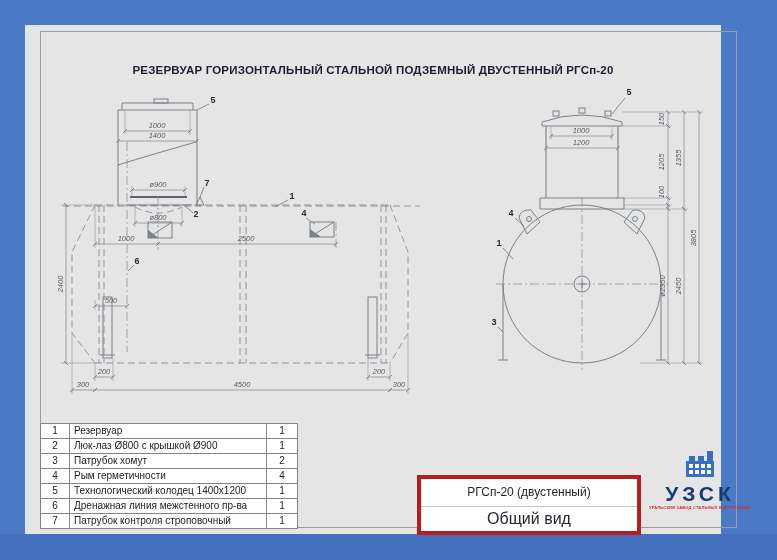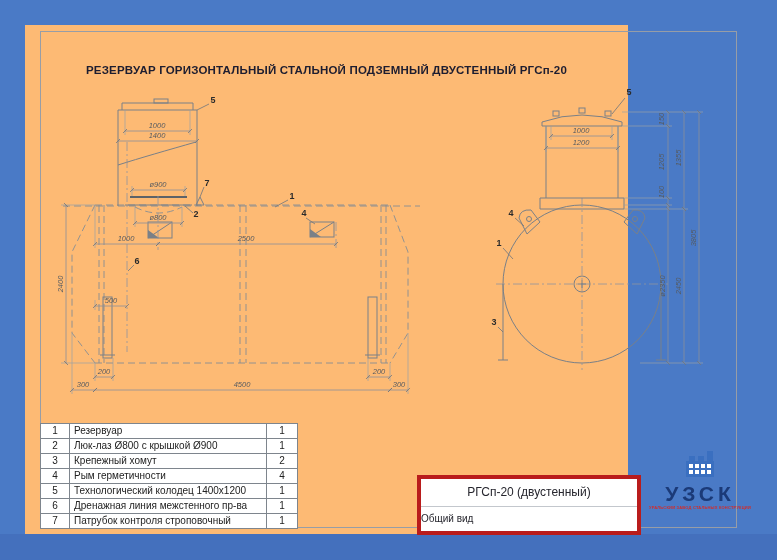--- a/index.html
+++ b/index.html
@@ -1,38 +1,38 @@
 <!DOCTYPE html>
 <html><head>
 <meta charset="utf-8">
 <style>
   html,body{margin:0;padding:0}
   body{width:777px;height:560px;background:#4a7ac6;font-family:"Liberation Sans",sans-serif;position:relative;overflow:hidden}
   .bottom-strip{position:absolute;left:0;top:534px;width:777px;height:26px;background:#4470bd}
-  .sheet{position:absolute;left:25px;top:25px;width:603px;height:509px;background:#fdba74}
+  .sheet{position:absolute;left:25px;top:25px;width:696px;height:509px;background:#e5e5e5}
   .frame{position:absolute;left:15px;top:6px;width:695px;height:495px;border:1px solid #979da6}
   .dtitle{position:absolute;top:39px;left:0;width:100%;text-align:center;font-size:11.5px;font-weight:700;color:#1d1d30;letter-spacing:.2px}
   svg.draw{position:absolute;left:0;top:0}
   .sld{stroke:#7a8087;fill:none;stroke-width:1}
   .thk{stroke:#5d6268;fill:none;stroke-width:2}
   .dsh{stroke:#878d93;fill:none;stroke-width:.9;stroke-dasharray:7 4}
   .chn{stroke:#9096a0;fill:none;stroke-width:.8;stroke-dasharray:9 3 2 3}
   .ext{stroke:#9aa0a8;fill:none;stroke-width:.7}
   .dml{stroke:#8b9199;fill:none;stroke-width:.8}
   .ldr{stroke:#6f757c;fill:none;stroke-width:.8}
   .dim{font-family:"Liberation Sans",sans-serif;font-style:italic;font-size:7.5px;fill:#565b61}
   .co{font-family:"Liberation Sans",sans-serif;font-weight:700;font-size:9px;fill:#2b2b2b}
   .parts{position:absolute;left:15px;top:398px;border-collapse:collapse;background:#fff}
   .parts td{border:1px solid #7e858d;height:14px;padding:0 4px;font-size:10px;color:#222;line-height:14px;white-space:nowrap}
   .c-no{width:20px;text-align:center}
   .c-name{width:188px}
   .c-qty{width:22px;text-align:center}
   .tblock{position:absolute;left:392px;top:450px;width:216px;border:4px solid #b91c1c;background:#fff}
   .tb-row1{height:27px;line-height:27px;text-align:center;font-size:12px;color:#26262e;border-bottom:1px solid #c3c7cd}
-  .tb-row2{height:24px;line-height:24px;font-size:10px;color:#26262e}
+  .tb-row2{height:24px;line-height:24px;text-align:center;font-size:16px;color:#26262e}
   .logo{position:absolute;left:618px;top:424px;width:114px;text-align:center}
   .logo-abbr{font-size:21px;font-weight:700;color:#1b3a78;letter-spacing:4px;line-height:22px}
   .logo-tag{font-size:4px;font-weight:700;color:#d02d2d;letter-spacing:.2px;white-space:nowrap}
 </style>
 </head>
 <body>
 
 <div class="bottom-strip"></div>
 
 <div class="sheet">
@@ -208,21 +208,21 @@
         <td class="c-name">Резервуар</td>
         <td class="c-qty">1</td>
       </tr>
       <tr>
         <td class="c-no">2</td>
         <td class="c-name">Люк-лаз Ø800 с крышкой Ø900</td>
         <td class="c-qty">1</td>
       </tr>
       <tr>
         <td class="c-no">3</td>
-        <td class="c-name">Крепежный хомут</td>
+        <td class="c-name">Патрубок хомут</td>
         <td class="c-qty">2</td>
       </tr>
       <tr>
         <td class="c-no">4</td>
         <td class="c-name">Рым герметичности</td>
         <td class="c-qty">4</td>
       </tr>
       <tr>
         <td class="c-no">5</td>
         <td class="c-name">Технологический колодец 1400х1200</td>

